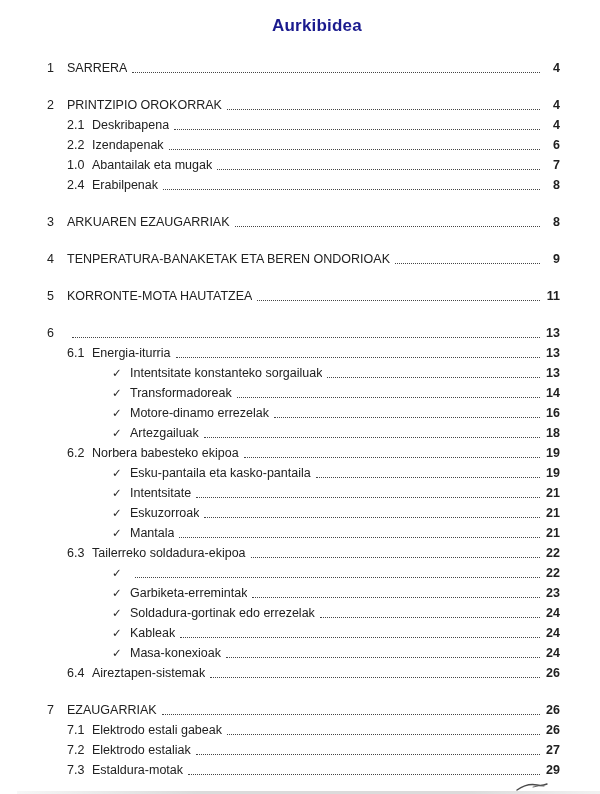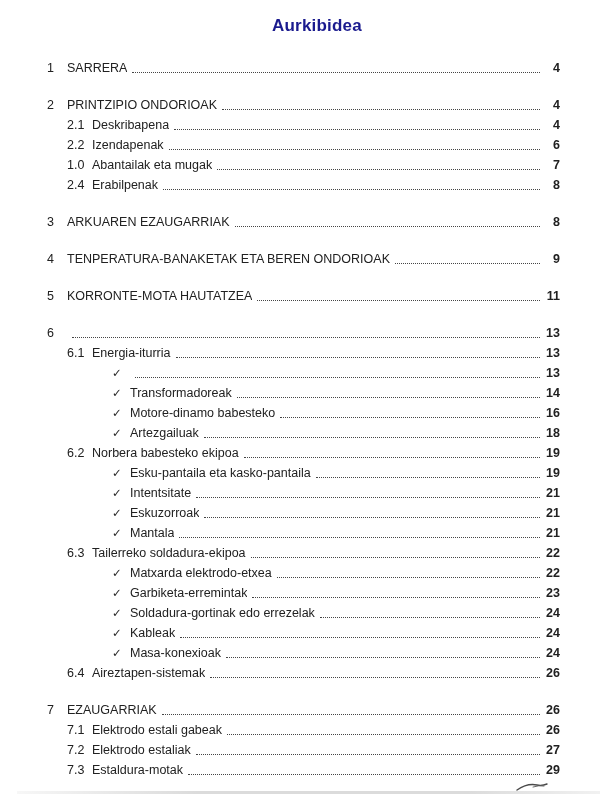--- a/index.html
+++ b/index.html
@@ -107,21 +107,21 @@
       <div class="toc-row l1">
     <span class="num">1</span>
 
     <span class="label">SARRERA</span>
     <span class="leader"></span>
     <span class="page-num">4</span>
   </div>
       <div class="toc-row l1">
     <span class="num">2</span>
 
-    <span class="label">PRINTZIPIO ONDORIOAK</span>
+    <span class="label">PRINTZIPIO OROKORRAK</span>
     <span class="leader"></span>
     <span class="page-num">4</span>
   </div>
       <div class="toc-row l2">
     <span class="num">2.1</span>
 
     <span class="label">Deskribapena</span>
     <span class="leader"></span>
     <span class="page-num">4</span>
   </div>
@@ -176,34 +176,35 @@
       <div class="toc-row l2">
     <span class="num">6.1</span>
 
     <span class="label">Energia-iturria</span>
     <span class="leader"></span>
     <span class="page-num">13</span>
   </div>
       <div class="toc-row l3">
 
     <span class="bullet">✓</span>
+    <span class="label">Intentsitate konstanteko sorgailuak</span>
     <span class="leader"></span>
     <span class="page-num">13</span>
   </div>
       <div class="toc-row l3">
 
     <span class="bullet">✓</span>
     <span class="label">Transformadoreak</span>
     <span class="leader"></span>
     <span class="page-num">14</span>
   </div>
       <div class="toc-row l3">
 
     <span class="bullet">✓</span>
-    <span class="label">Motore-dinamo babesteko</span>
+    <span class="label">Motore-dinamo errezelak</span>
     <span class="leader"></span>
     <span class="page-num">16</span>
   </div>
       <div class="toc-row l3">
 
     <span class="bullet">✓</span>
     <span class="label">Artezgailuak</span>
     <span class="leader"></span>
     <span class="page-num">18</span>
   </div>
@@ -245,21 +246,20 @@
       <div class="toc-row l2">
     <span class="num">6.3</span>
 
     <span class="label">Tailerreko soldadura-ekipoa</span>
     <span class="leader"></span>
     <span class="page-num">22</span>
   </div>
       <div class="toc-row l3">
 
     <span class="bullet">✓</span>
-    <span class="label">Matxarda elektrodo-etxea</span>
     <span class="leader"></span>
     <span class="page-num">22</span>
   </div>
       <div class="toc-row l3">
 
     <span class="bullet">✓</span>
     <span class="label">Garbiketa-erremintak</span>
     <span class="leader"></span>
     <span class="page-num">23</span>
   </div>

